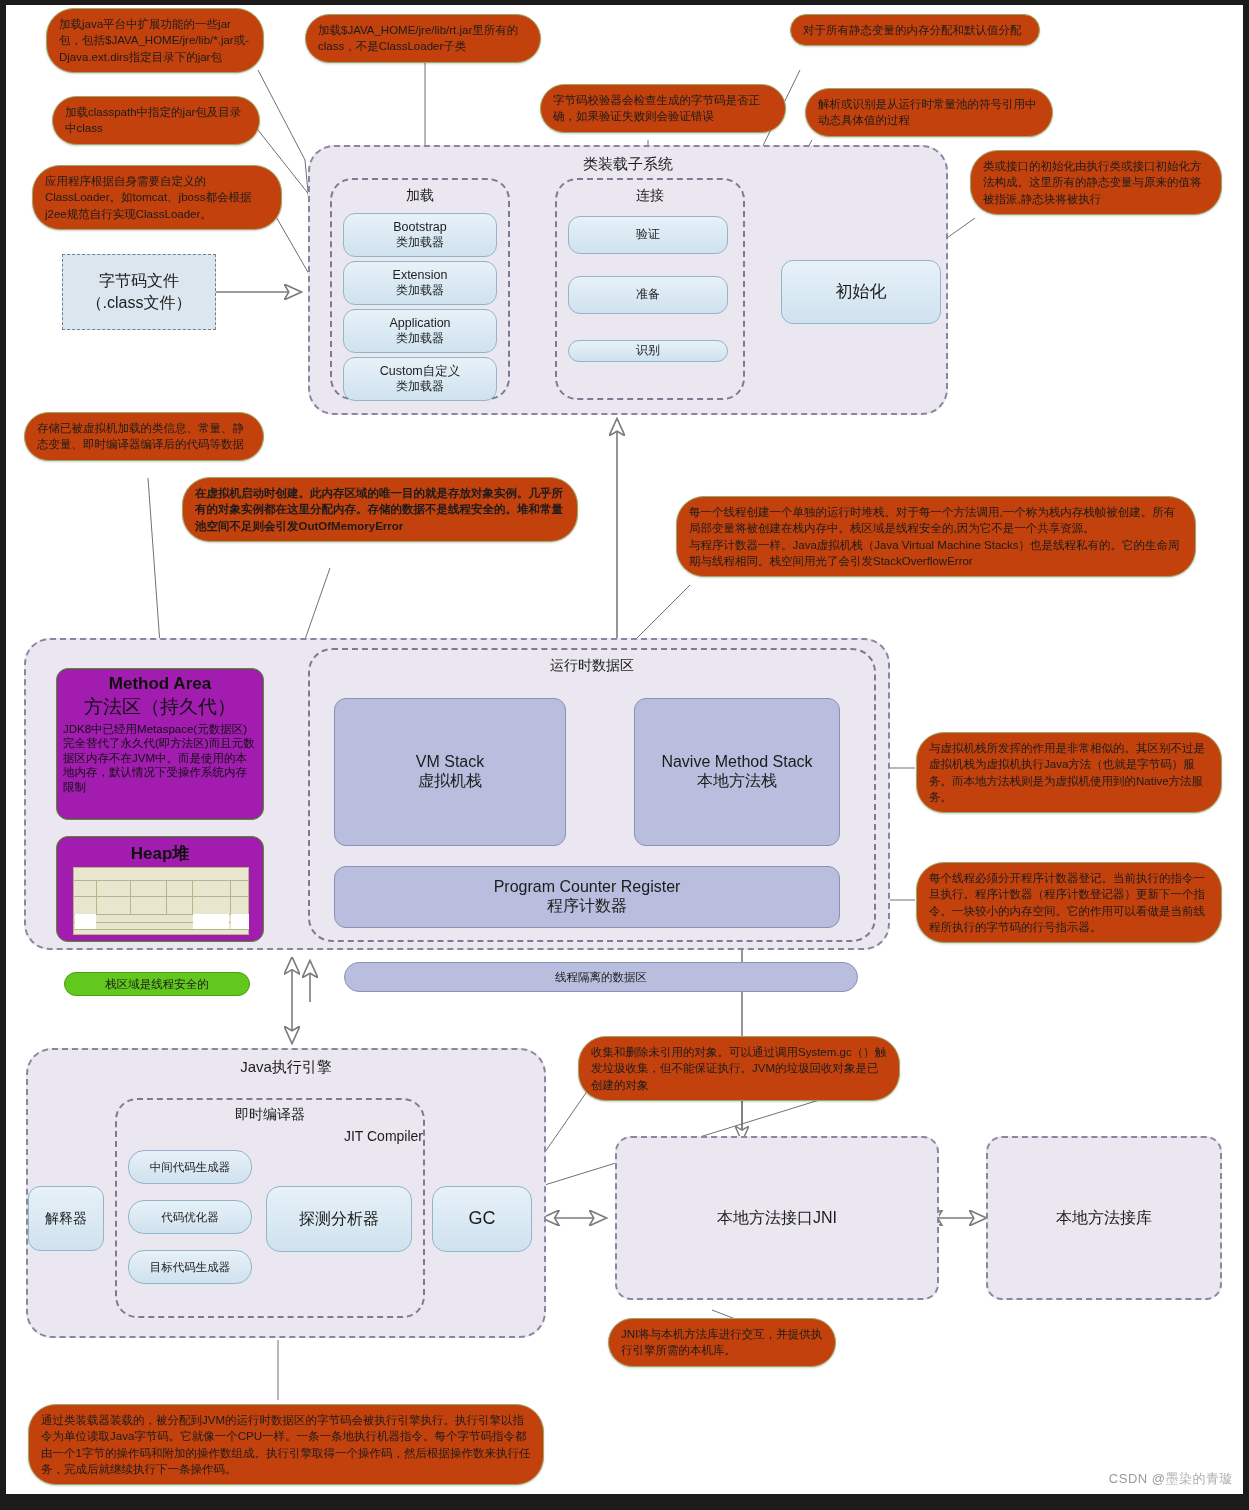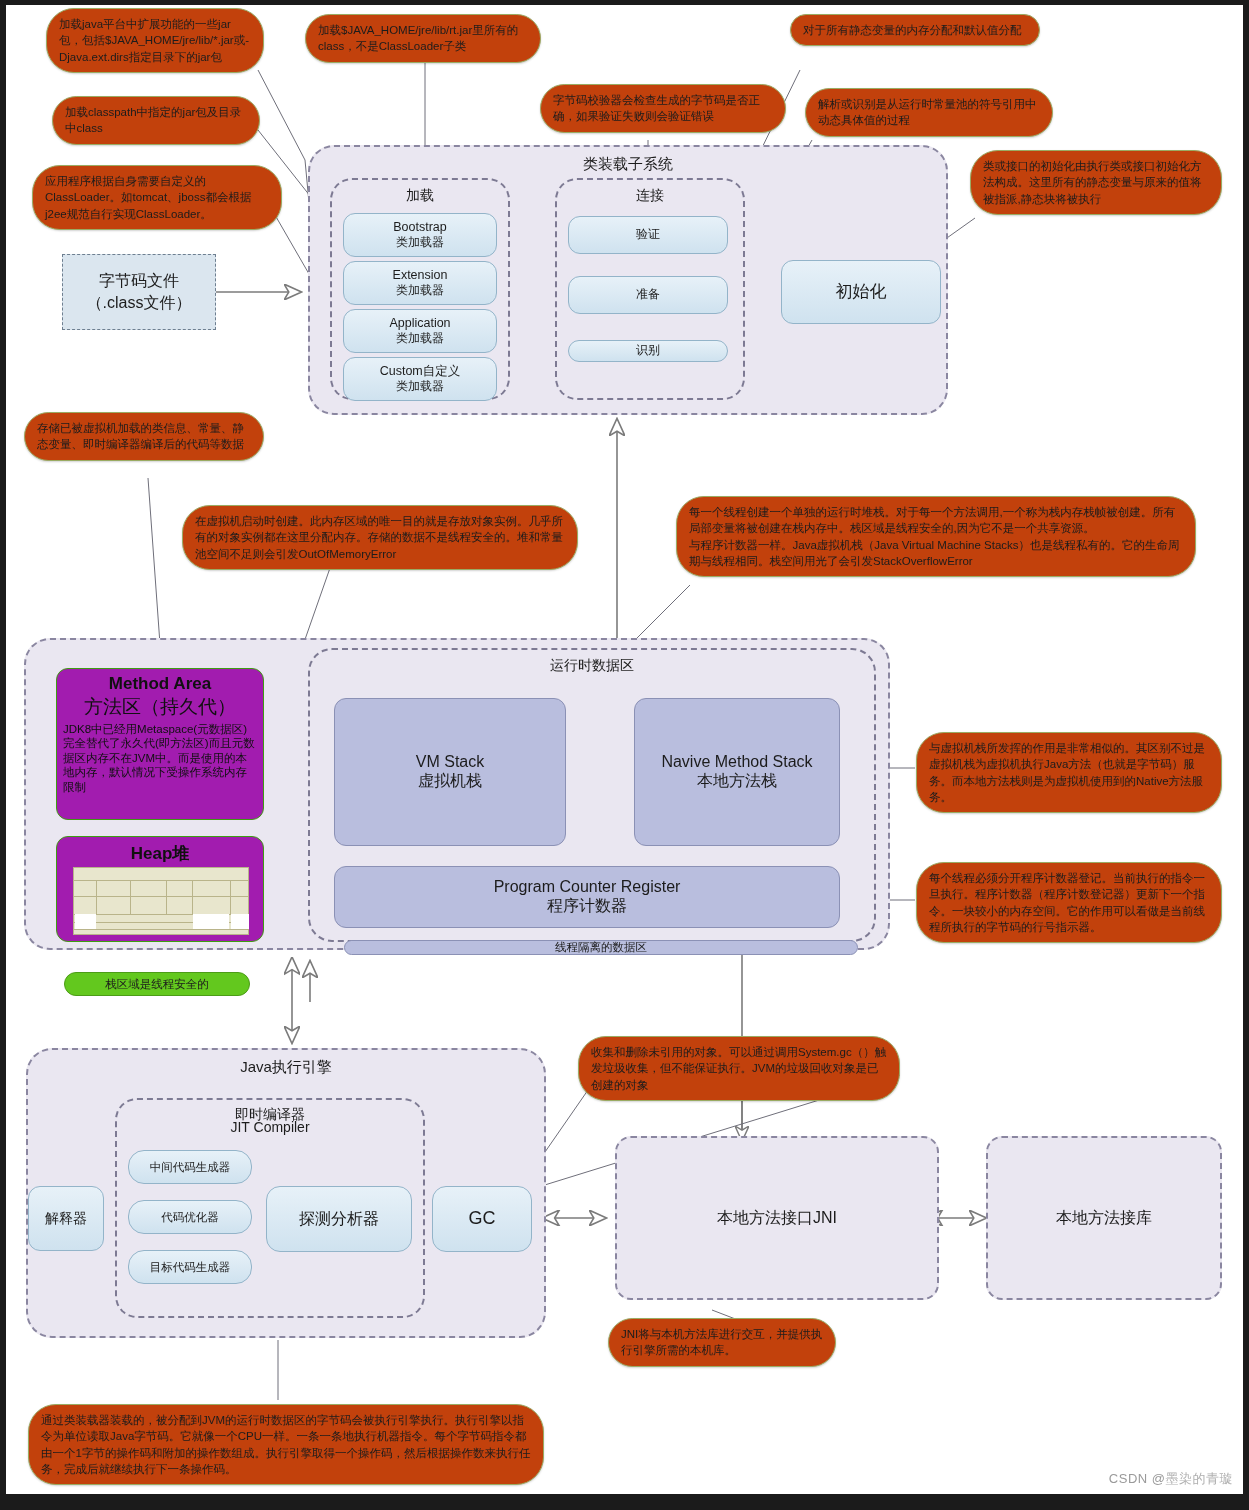--- a/index.html
+++ b/index.html
@@ -275,21 +275,21 @@
   <div class="bluebox" style="left:568px; top:340px; width:160px; height:22px;">
     <div class="cn">识别</div>
   </div>
 
   <div class="bluebox" style="left:781px; top:260px; width:160px; height:64px;">
     <div style="font-size:17px;">初始化</div>
   </div>
 
   <div class="note" style="left:24px; top:412px; width:240px;">存储已被虚拟机加载的类信息、常量、静态变量、即时编译器编译后的代码等数据</div>
 
-  <div class="note" style="left:182px; top:505px; width:396px;">在虚拟机启动时创建。此内存区域的唯一目的就是存放对象实例。几乎所有的对象实例都在这里分配内存。存储的数据不是线程安全的。堆和常量池空间不足则会引发OutOfMemoryError</div>
+  <div class="note" style="left:182px; top:477px; width:396px;font-weight:bold;">在虚拟机启动时创建。此内存区域的唯一目的就是存放对象实例。几乎所有的对象实例都在这里分配内存。存储的数据不是线程安全的。堆和常量池空间不足则会引发OutOfMemoryError</div>
 
   <div class="note" style="left:676px; top:496px; width:520px; white-space:pre-line;">每一个线程创建一个单独的运行时堆栈。对于每一个方法调用,一个称为栈内存栈帧被创建。所有局部变量将被创建在栈内存中。栈区域是线程安全的,因为它不是一个共享资源。
 与程序计数器一样。Java虚拟机栈（Java Virtual Machine Stacks）也是线程私有的。它的生命周期与线程相同。栈空间用光了会引发StackOverflowError</div>
 
   <div class="panel" style="left:24px; top:638px; width:866px; height:312px;"></div>
 
   <div class="greenbox" style="left:56px; top:668px; width:208px; height:152px; display:flex; flex-direction:column; align-items:center; justify-content:flex-start;">
     <div class="en">Method Area</div>
     <div class="cn-big">方法区（持久代）</div>
     <div class="cn-small" style="margin-top:2px;">JDK8中已经用Metaspace(元数据区)完全替代了永久代(即方法区)而且元数据区内存不在JVM中。而是使用的本地内存，默认情况下受操作系统内存限制</div>
@@ -334,31 +334,31 @@
     <div class="cn">程序计数器</div>
   </div>
 
   <div class="note" style="left:916px; top:732px; width:306px;">与虚拟机栈所发挥的作用是非常相似的。其区别不过是虚拟机栈为虚拟机执行Java方法（也就是字节码）服务。而本地方法栈则是为虚拟机使用到的Native方法服务。</div>
 
   <div class="note" style="left:916px; top:862px; width:306px;">每个线程必须分开程序计数器登记。当前执行的指令一旦执行。程序计数器（程序计数登记器）更新下一个指令。一块较小的内存空间。它的作用可以看做是当前线程所执行的字节码的行号指示器。</div>
 
   <div class="legend-pill green" style="left:64px; top:972px; width:186px; height:24px;">
     <span>栈区域是线程安全的</span>
   </div>
-  <div class="legend-pill purple" style="left:344px; top:940px; width:514px; height:15px;">
+  <div class="legend-pill purple" style="left:344px; top:962px; width:514px; height:30px;">
     <span>线程隔离的数据区</span>
   </div>
 
   <div class="panel" style="left:26px; top:1048px; width:520px; height:290px;">
     <div class="panel-title">Java执行引擎</div>
   </div>
 
   <div class="subpanel" style="left:115px; top:1098px; width:310px; height:220px;">
     <div class="subpanel-title" style="top:6px;">即时编译器</div>
-    <div class="subpanel-title" style="top:19px; font-size:14px;">JIT Compiler</div>
+    <div class="subpanel-title" style="top:28px; font-size:14px;text-align:right;">JIT Compiler</div>
   </div>
 
   <div class="bluebox" style="left:28px; top:1186px; width:76px; height:65px;">
     <div style="font-size:14px;">解释器</div>
   </div>
 
   <div class="bluebox" style="left:128px; top:1150px; width:124px; height:34px; border-radius:16px;">
     <div style="font-size:11.5px;">中间代码生成器</div>
   </div>
   <div class="bluebox" style="left:128px; top:1200px; width:124px; height:34px; border-radius:16px;">

